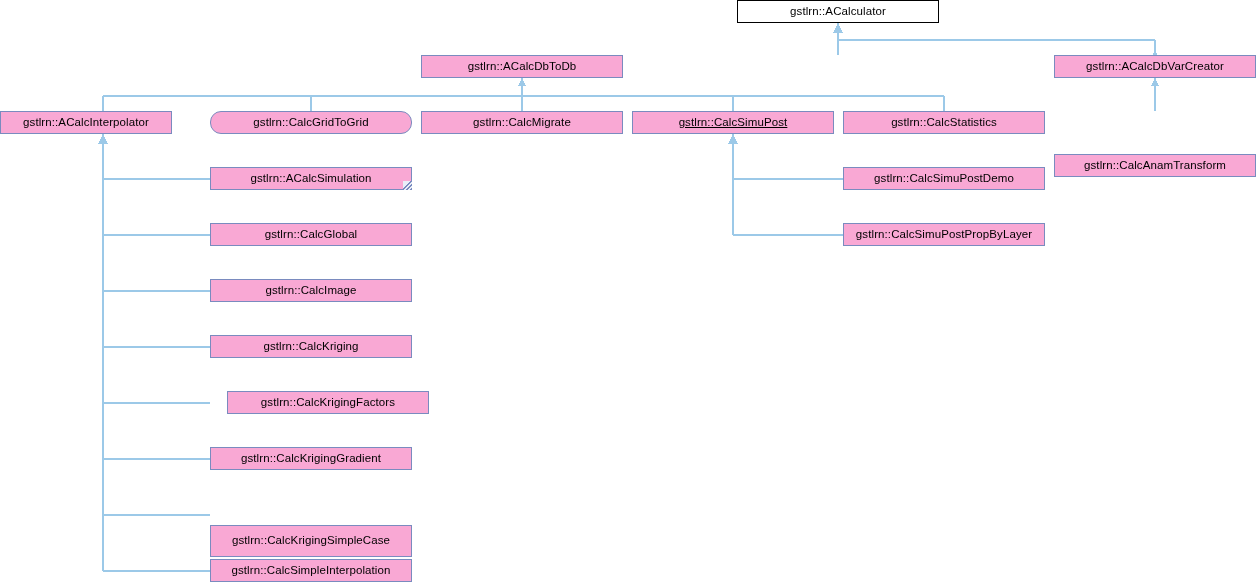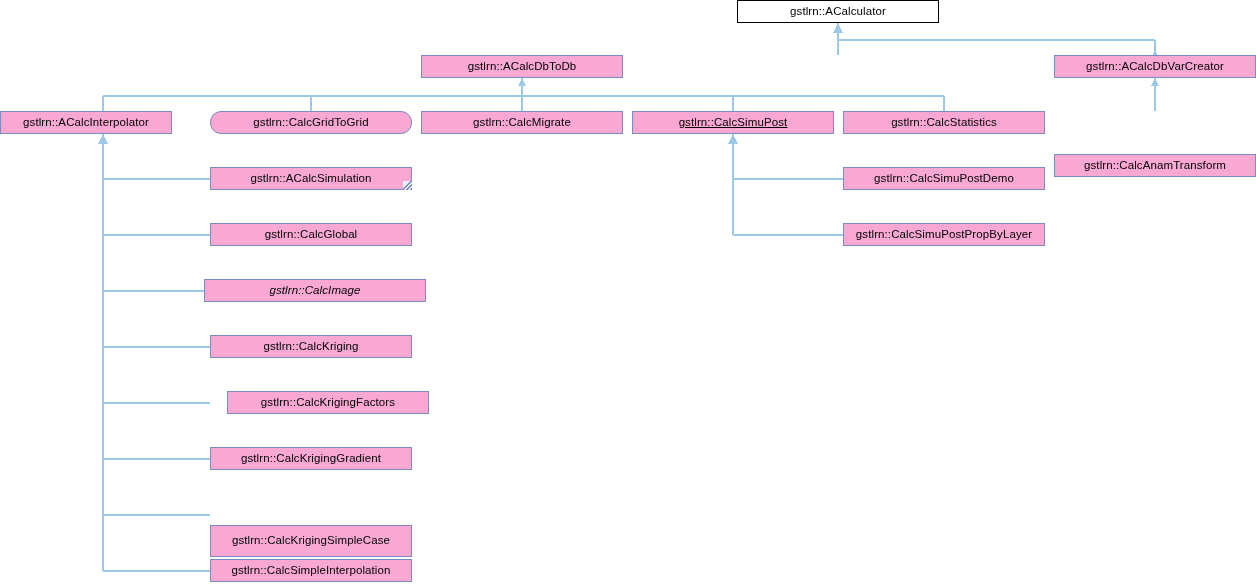--- a/index.html
+++ b/index.html
@@ -136,21 +136,21 @@
       <div class="node" style="left: 1054px; top: 111px; width: 202px; height: 23px; margin-top: 43px;">
         <span class="label">gstlrn::CalcAnamTransform</span>
       </div>
       <div class="node" style="left: 210px; top: 167px; width: 202px; height: 23px;">
         <span class="label">gstlrn::ACalcSimulation</span>
         <span class="fold"></span>
       </div>
       <div class="node" style="left: 210px; top: 223px; width: 202px; height: 23px;">
         <span class="label">gstlrn::CalcGlobal</span>
       </div>
-      <div class="node" style="left: 204px; top: 279px; width: 222px; height: 23px; font-style: italic;">
+      <div class="node" style="left: 210px; top: 279px; width: 202px; height: 23px;">
         <span class="label">gstlrn::CalcImage</span>
       </div>
       <div class="node" style="left: 210px; top: 335px; width: 202px; height: 23px;">
         <span class="label">gstlrn::CalcKriging</span>
       </div>
       <div class="node" style="left: 227px; top: 391px; width: 202px; height: 23px;">
         <span class="label">gstlrn::CalcKrigingFactors</span>
       </div>
       <div class="node" style="left: 210px; top: 447px; width: 202px; height: 23px;">
         <span class="label">gstlrn::CalcKrigingGradient</span>

